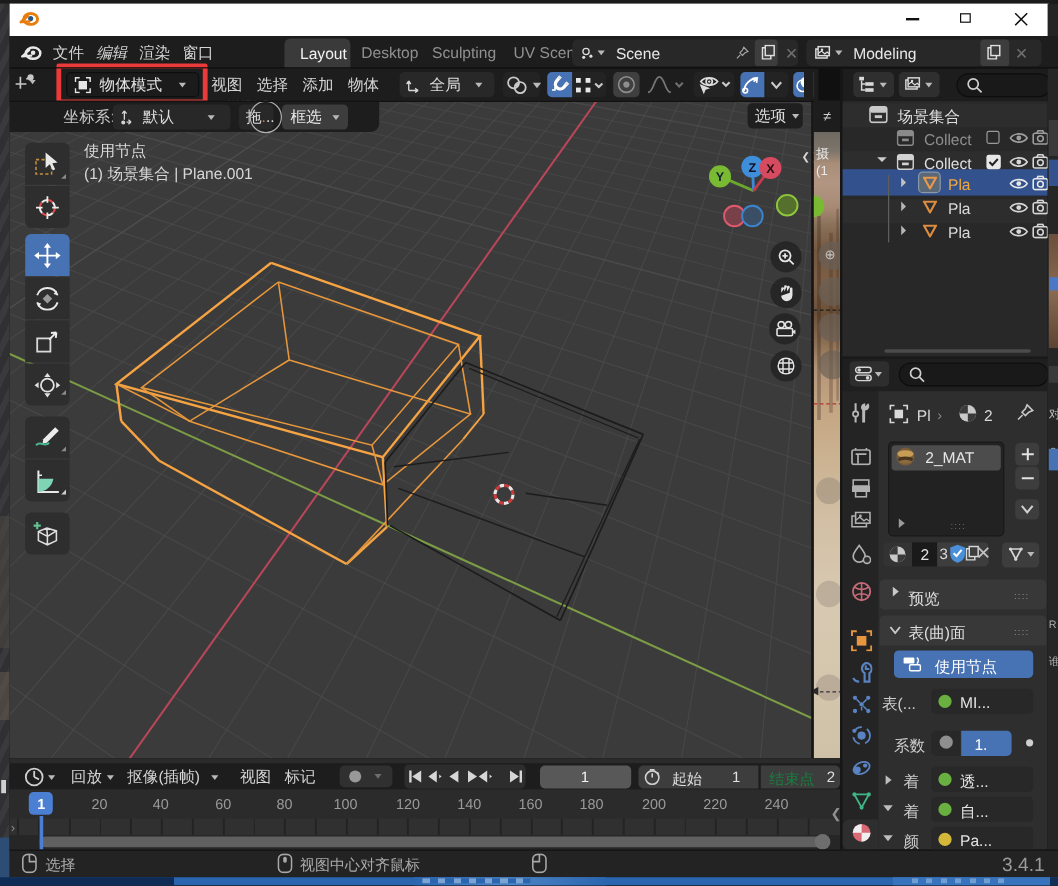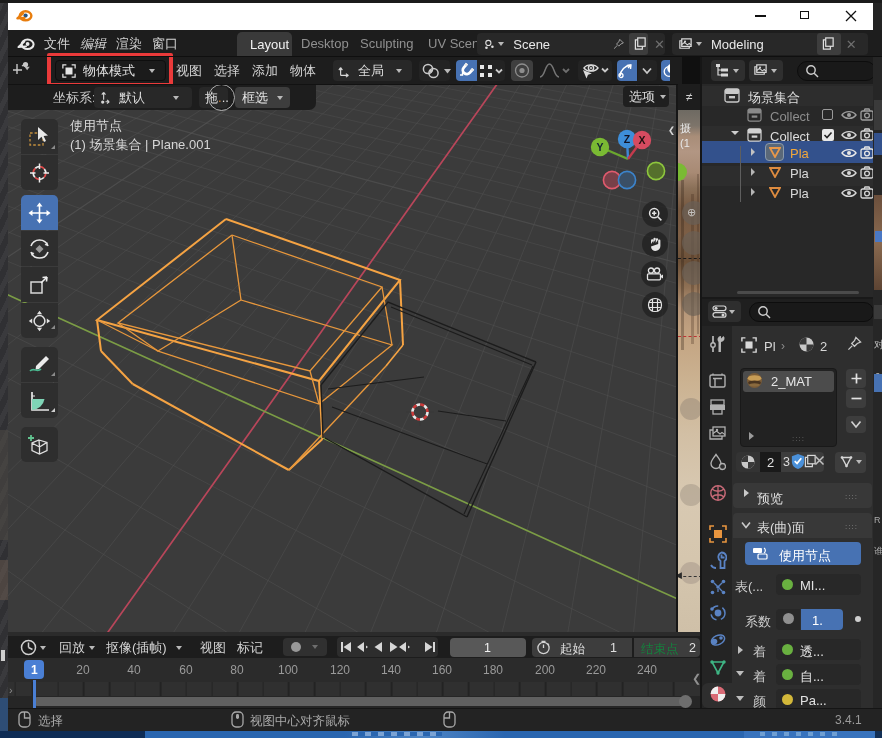--- a/index.html
+++ b/index.html
@@ -984,21 +984,21 @@
   <div class="abs" style="left:38px;top:713px;font-size:12.5px;color:#ababab;">选择</div>
   <svg class="abs" width="13" height="17" viewBox="0 0 13 17" style="left:231px;top:711px">
     <rect x="1" y="1" width="11" height="15" rx="4" fill="none" stroke="#a8a8a8" stroke-width="1.3"></rect>
     <rect x="5" y="3" width="3" height="5" rx="1.4" fill="#a8a8a8"></rect>
   </svg>
   <div class="abs" style="left:250px;top:713px;font-size:12.5px;color:#ababab;">视图中心对齐鼠标</div>
   <svg class="abs" width="13" height="17" viewBox="0 0 13 17" style="left:443px;top:711px">
     <rect x="1" y="1" width="11" height="15" rx="4" fill="none" stroke="#a8a8a8" stroke-width="1.3"></rect>
     <path d="M6.5 1 L6.5 7 L1 7" stroke="#a8a8a8" stroke-width="1.3" fill="none"></path>
   </svg>
-  <div class="abs" style="left:835px;top:713px;font-size:12px;color:#9a9a9a;text-align:center;">3.4.1</div>
+  <div class="abs" style="left:835px;top:713px;font-size:16px;color:#9a9a9a;text-align:center;">3.4.1</div>
 
   <div class="abs" style="left:0;top:731px;width:882px;height:7px;background:#2a66b0;"></div>
   <div class="abs" style="left:0;top:731px;width:145px;height:7px;background:#0e2c55;"></div>
   <div class="abs" style="left:345px;top:731px;width:160px;height:7px;background:linear-gradient(90deg,#2a66b0,#4d84c4,#2a66b0);"></div>
   <div class="abs" style="left:744px;top:731px;width:131px;height:7px;background:#3873bd;"></div>
   <div class="abs" style="left:352px;top:732px;width:90px;height:4px;background:repeating-linear-gradient(90deg,#7ba3d4 0 6px,#2a66b0 6px 13px);"></div>
   <div class="abs" style="left:760px;top:732px;width:80px;height:4px;background:repeating-linear-gradient(90deg,#6f9fd2 0 5px,#3873bd 5px 12px);"></div>
   <div class="abs" style="left:875px;top:731px;width:7px;height:7px;background:#122f55;"></div>
 </div>
 

